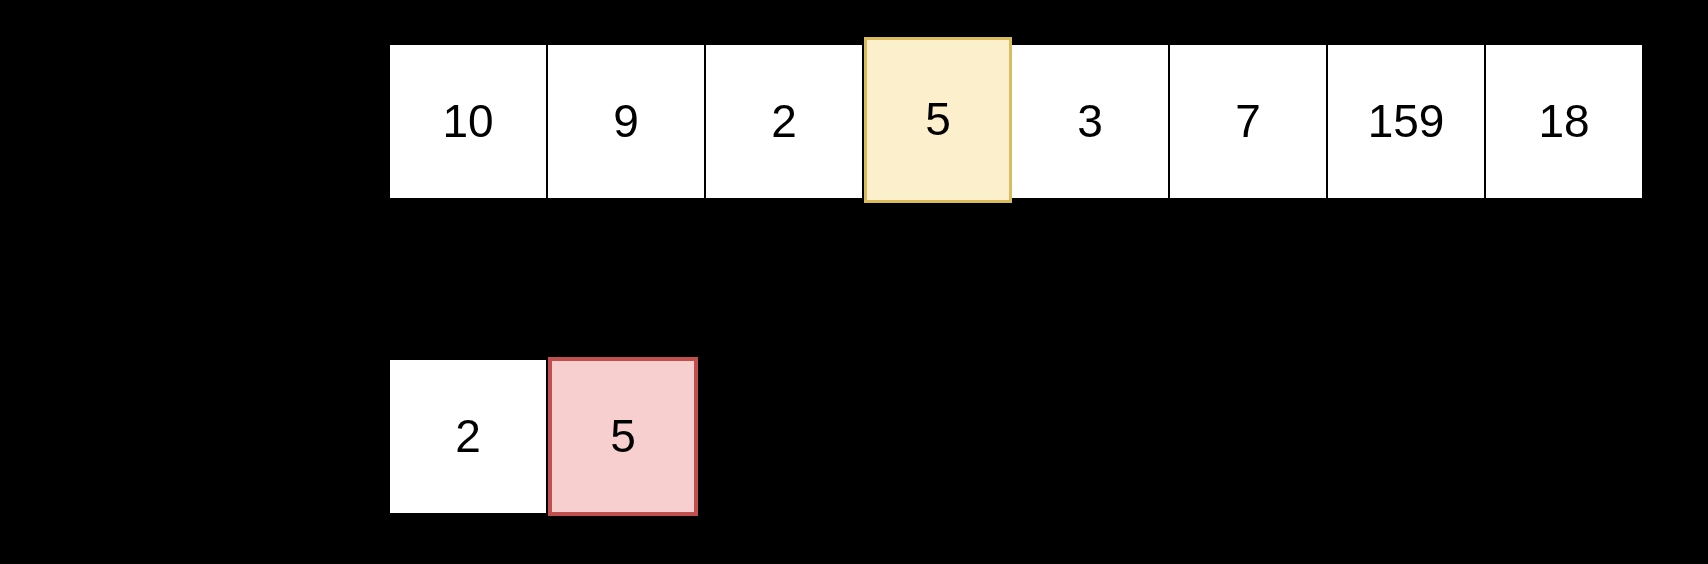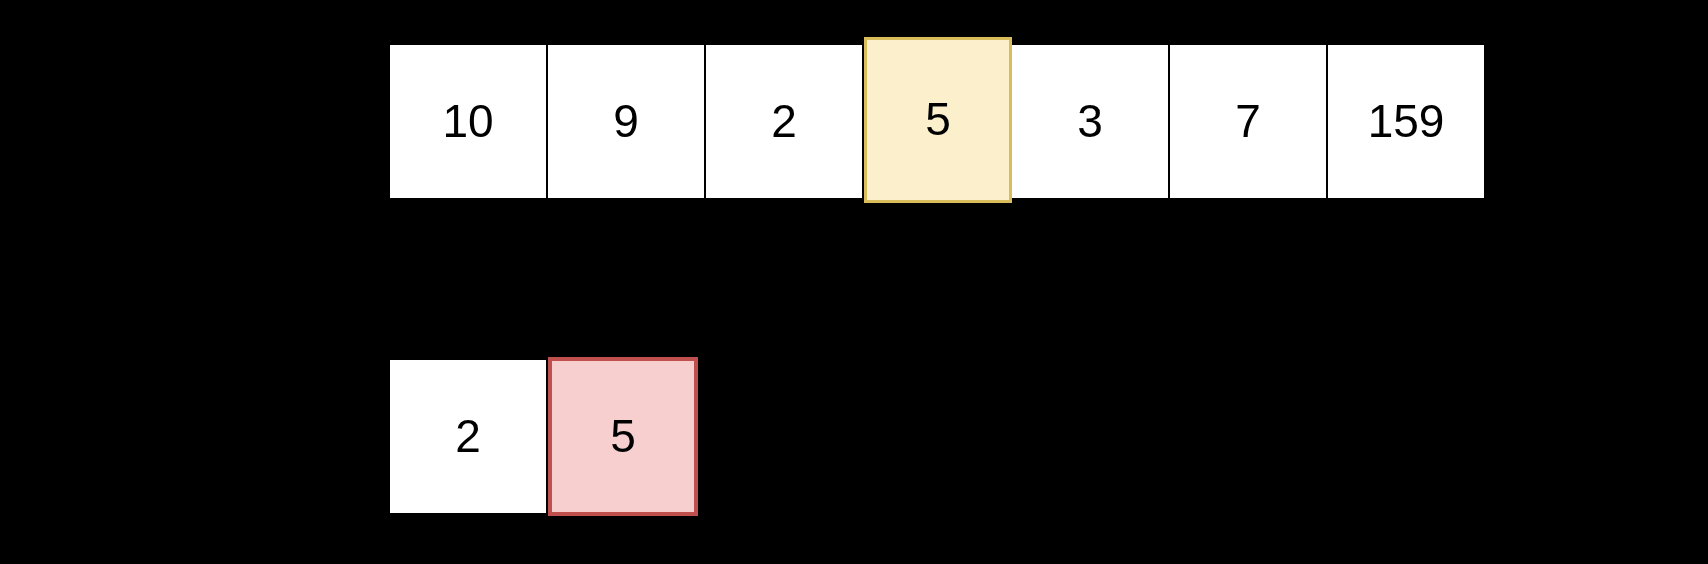--- a/index.html
+++ b/index.html
@@ -107,20 +107,23 @@
       </div>
       <div class="cell">
         <span class="cell-value">3</span>
       </div>
       <div class="cell">
         <span class="cell-value">7</span>
       </div>
       <div class="cell">
         <span class="cell-value">159</span>
       </div>
+      <div class="cell">
+        <span class="cell-value">18</span>
+      </div>
     </div>
 
   <div class="array-row" id="output-array-row">
       <div class="cell">
         <span class="cell-value">2</span>
       </div>
       <div class="cell hl-pink">
         <span class="cell-value">5</span>
       </div>
     </div>

